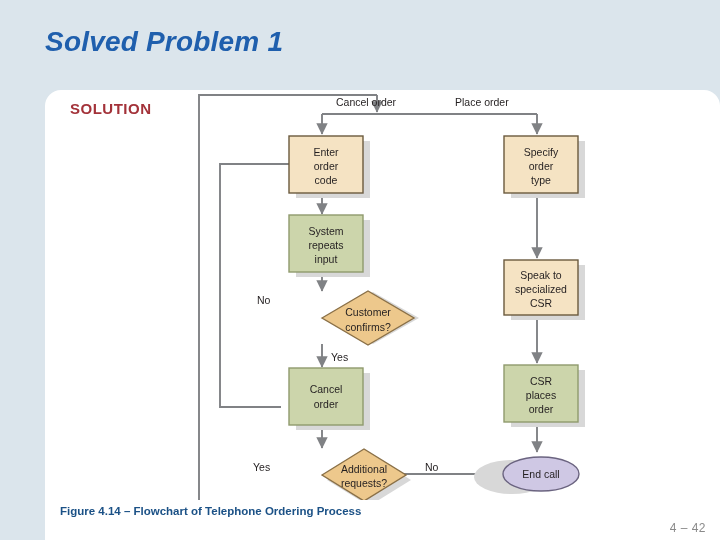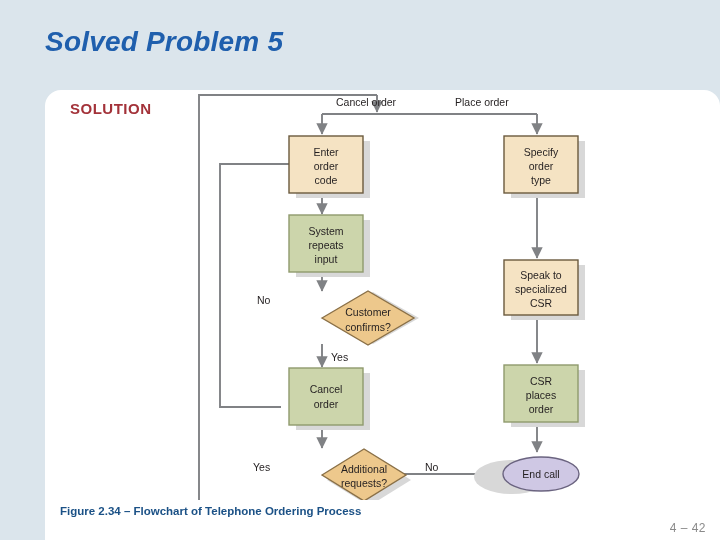--- a/index.html
+++ b/index.html
@@ -77,21 +77,21 @@
     font-size: 12px;
     color: #8a8a8a;
     letter-spacing: 0.5px;
   }
 </style>
 </head>
 <body>
 
 <div id="slide">
 
-  <div id="slide-title">Solved Problem 5</div>
+  <div id="slide-title">Solved Problem 1</div>
 
   <div id="content-panel">
 
     <div id="solution-label">SOLUTION</div>
 
     <div id="flowchart">
       <svg width="675" height="410" viewBox="0 0 675 410" xmlns="http://www.w3.org/2000/svg">
         <defs>
           <marker id="arrow" markerWidth="8" markerHeight="8" refX="5.6" refY="3" orient="auto">
             <path d="M0,0 L6,3 L0,6 z" fill="#808285"></path>
@@ -204,16 +204,16 @@
           <text class="edge-text" x="286" y="271">Yes</text>
           <text class="edge-text" x="208" y="381">Yes</text>
           <text class="edge-text" x="380" y="381">No</text>
         </g>
 
       </svg>
     </div>
 
   </div>
 
-  <div id="figure-caption">Figure 2.34 –  Flowchart of Telephone Ordering Process</div>
+  <div id="figure-caption">Figure 4.14 –  Flowchart of Telephone Ordering Process</div>
   <div id="page-number">4 – 42</div>
 
 </div>
 
 </body></html>

